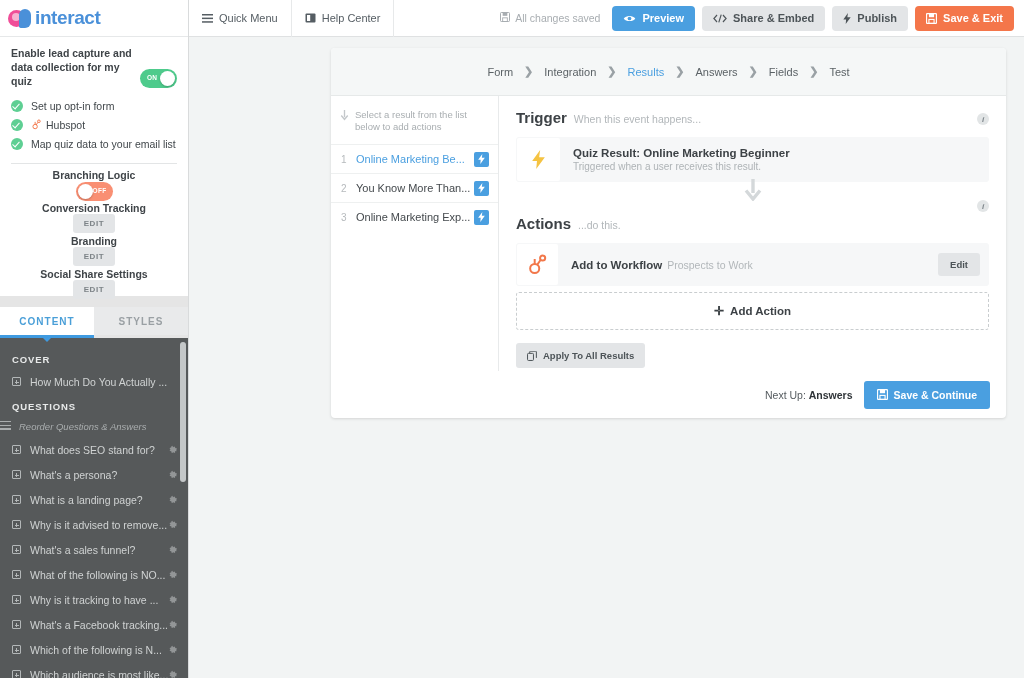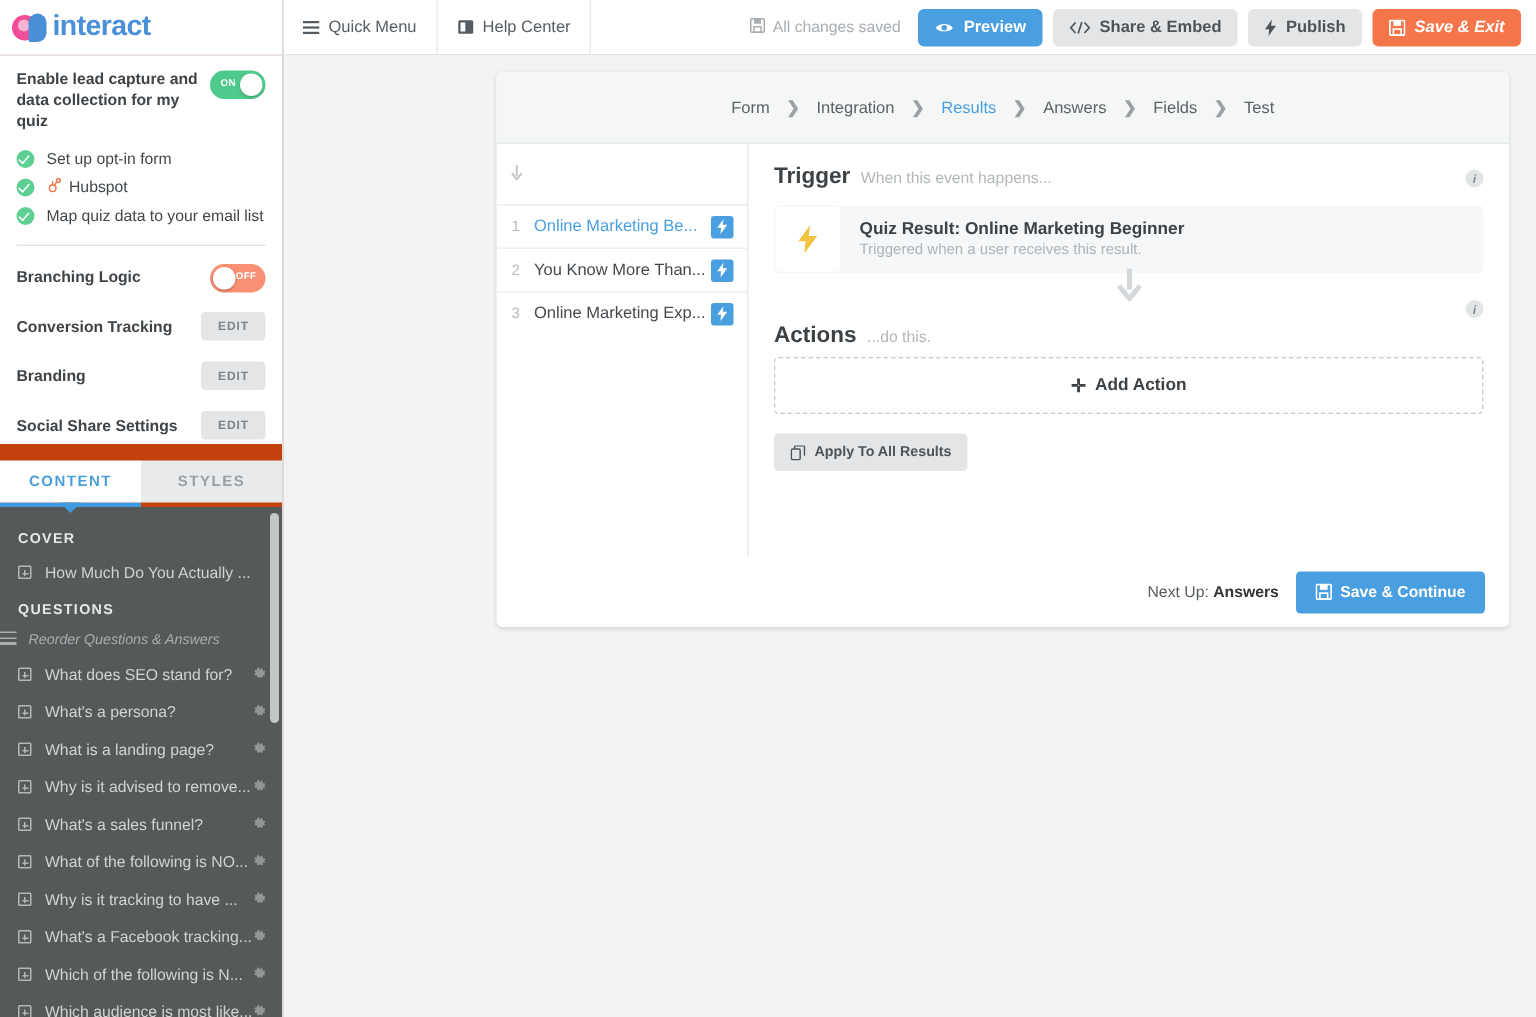--- a/index.html
+++ b/index.html
@@ -8,21 +8,21 @@
     font-family: "Liberation Sans", sans-serif;
     background: #ffffff;
     overflow: hidden;
   }
   .app { position: relative; width: 1024px; height: 678px; }
 
   
   .sidebar {
     position: absolute; left: 0; top: 0;
     width: 189px; height: 678px;
-    background: #c2410c;
+    background: #e5e5e5;
     border-right: 1px solid #d9dbdc;
     overflow: hidden;
   }
   .logo-bar {
     height: 37px; display: flex; align-items: center;
     padding-left: 8px; background: #fff;
     border-bottom: 1px solid #e6e8e9;
   }
   .logo-mark { position: relative; width: 24px; height: 21px; margin-right: 3px; }
   .logo-circ {
@@ -35,21 +35,21 @@
     background: #f7b3d2;
   }
   .logo-blob {
     position: absolute; left: 11px; top: 1px; width: 12px; height: 19px;
     background: #4a90d9;
     border-radius: 7px 7px 7px 2px;
   }
   .logo-text { font-size: 19px; font-weight: bold; color: #4a90d9; letter-spacing: -0.4px; }
 
   .settings-panel { padding: 9px 11px 0 11px; background:#fff; }
-  .lead-row { display: flex; align-items: flex-start; justify-content: space-between; }
+  .lead-row { display: flex; align-items: flex-end; justify-content: space-between; }
   .lead-label {
     font-size: 10.5px; font-weight: bold; color: #3f4448; line-height: 14px;
     width: 122px;
   }
   .toggle {
     width: 37px; height: 19px; border-radius: 10px; position: relative;
     flex: none; margin-top: 1px;
   }
   .toggle.on { background: #4ecb8c; }
   .toggle.off { background: #f98f73; }
@@ -76,22 +76,22 @@
     content: ""; position: absolute; left: 3.4px; top: 2.2px;
     width: 3px; height: 6px; border: solid #fff;
     border-width: 0 1.6px 1.6px 0; transform: rotate(42deg);
   }
   .check-text { font-size: 10.5px; color: #41474b; }
   .hub-mini { color: #f2774a; font-size: 11px; margin-right: 4px; font-weight: bold; }
 
   .divider { height: 1px; background: #e3e5e6; margin: 10px 0 0 0; }
 
   .opt-row {
-    display: flex; align-items: center; justify-content: space-between;
-    height: 25px; margin-top: 8px;
+    display: flex; align-items: center; justify-content: center;
+    height: 25px; margin-top: 8px; flex-direction: column;
   }
   .opt-label { font-size: 10.5px; font-weight: bold; color: #3f4448; }
   .edit-btn {
     background: #e3e5e7; color: #7c8387; border: none; border-radius: 3px;
     font-size: 8px; font-weight: bold; letter-spacing: .6px;
     padding: 5px 11px; font-family: inherit; cursor: pointer;
   }
 
   .tabs { display: flex; height: 28px; margin-top: 11px; }
   .tab {
@@ -171,21 +171,21 @@
   }
   .saved .ic { margin-right: 5px; }
   .btn {
     display: flex; align-items: center; border: none; border-radius: 4px;
     font-size: 11px; font-weight: bold; font-family: inherit;
     padding: 0 11px; height: 25px; margin-right: 7px; cursor: pointer;
   }
   .btn .ic { margin-right: 6px; display:flex; align-items:center; }
   .btn-blue { background: #4a9fe0; color: #fff; }
   .btn-gray { background: #e3e5e7; color: #4d5458; }
-  .btn-orange { background: #f4764a; color: #fff; margin-right: 10px; font-style: italic; }
+  .btn-orange { background: #f4764a; color: #fff; margin-right: 10px; }
 
   
   .main {
     position: absolute; left: 189px; top: 37px; right: 0; bottom: 0;
     background: #f2f4f4;
   }
   .card {
     position: absolute; left: 142px; top: 11px;
     width: 675px; height: 370px;
     background: #fff; border-radius: 4px;
@@ -579,20 +579,21 @@
 
       <div class="card-body">
 
         <div class="res-col">
           <div class="res-hint">
             <span class="dn">
               <svg width="9" height="11" viewBox="0 0 10 12" aria-hidden="true">
                 <path d="M5 0 v8 M1.4 6 L5 10.4 L8.6 6" stroke="#c3c7ca" stroke-width="1.5" fill="none"></path>
               </svg>
             </span>
+            <span>Select a result from the list below to add actions</span>
           </div>
           <div id="results-holder">
               <div class="res-item">
                 <span class="res-num">1</span>
                 <span class="res-name sel">Online Marketing Be...</span>
                 <span class="bolt-box">
                   <svg width="7" height="10" viewBox="0 0 8 12" aria-hidden="true">
                     <path d="M5 0 L0 7 H3 L2.6 12 L8 4.6 H4.4 Z" fill="#fff"></path>
                   </svg>
                 </span>
@@ -643,20 +644,33 @@
               <path d="M9 0 v14 M2 11.5 L9 20 L16 11.5" stroke="#d4d8da" stroke-width="3.4" fill="none" stroke-linejoin="miter"></path>
             </svg>
           </div>
 
           <div class="act-title-row">
             <span class="sec-title">Actions</span>
             <span class="sec-sub">...do this.</span>
             <span class="info-i" style="top:104px;">i</span>
           </div>
 
+          <div class="act-card">
+            <div class="act-icon-box">
+              <svg width="21" height="21" viewBox="0 0 18 18" aria-hidden="true">
+                <circle cx="13.4" cy="3.4" r="2.2" fill="none" stroke="#f2774a" stroke-width="1.7"></circle>
+                <circle cx="6.6" cy="12.4" r="3.9" fill="none" stroke="#f2774a" stroke-width="1.7"></circle>
+                <path d="M11.6 5.1 L8.6 9.4" stroke="#f2774a" stroke-width="1.7" fill="none"></path>
+                <path d="M6.6 8.5 L6.6 4.3" stroke="#f2774a" stroke-width="1.7" fill="none"></path>
+              </svg>
+            </div>
+            <span class="act-t">Add to Workflow</span>
+            <span class="act-s">Prospects to Work</span>
+            <button class="act-edit">Edit</button>
+          </div>
 
           <div class="add-action">
             <span class="plus">✛</span>
             <span>Add Action</span>
           </div>
 
           <button class="apply-btn">
             <span class="ic">
               <svg width="10" height="10" viewBox="0 0 11 11" aria-hidden="true">
                 <rect x="0.6" y="2.6" width="6.5" height="7.8" rx="1" fill="none" stroke="#4d5458" stroke-width="1.1"></rect>

